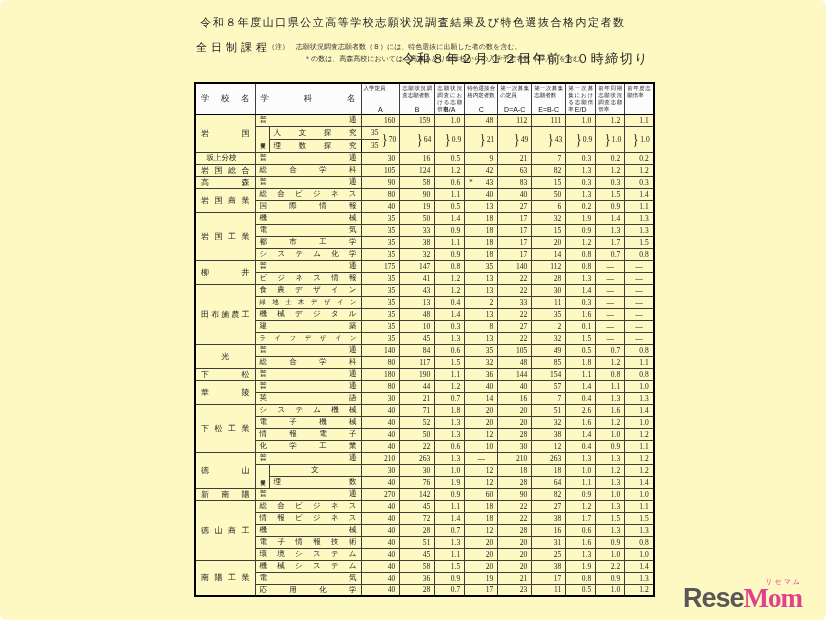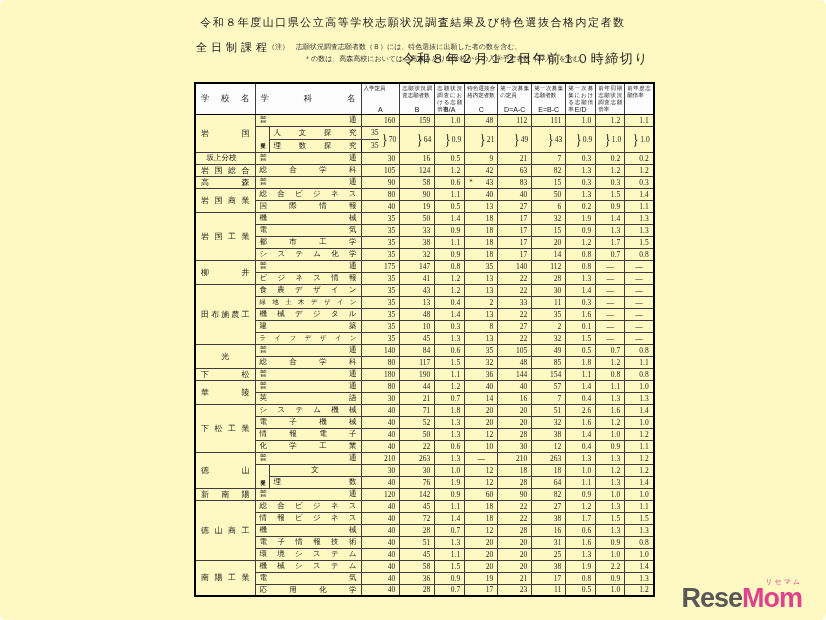--- a/index.html
+++ b/index.html
@@ -864,21 +864,21 @@
               <span>南</span>
               <span>陽</span>
             </div>
           </td>
           <td class="dept-cell" colspan="2">
             <div class="jchars">
               <span>普</span>
               <span>通</span>
             </div>
           </td>
-          <td class="num sep-l">120</td>
+          <td class="num sep-l">270</td>
           <td class="num">142</td>
           <td class="num">0.9</td>
           <td class="num sep-l">60</td>
           <td class="num">90</td>
           <td class="num">82</td>
           <td class="num">0.9</td>
           <td class="num sep-l">1.0</td>
           <td class="num">1.0</td>
         </tr>
         <tr class="gtop">
@@ -1053,16 +1053,16 @@
           <td class="num">11</td>
           <td class="num">0.5</td>
           <td class="num sep-l">1.0</td>
           <td class="num">1.2</td>
         </tr>
       </tbody>
     </table>
 
   <div class="logo">
     <span class="inner">
-      <span class="furi" style="color: rgb(224, 65, 140);">リセマム</span><span class="rese" style="color: rgb(89, 87, 87);">Rese</span><span class="mom" style="color: rgb(224, 65, 140);">Mom</span>
+      <span class="furi" style="color: rgb(224, 65, 140);">リセマム</span><span class="rese" style="color: rgb(89, 87, 87);">Rese</span><span class="mom" style="color: rgb(224, 65, 140); font-family: Liberation Serif, serif;">Mom</span>
     </span>
   </div>
 </div>
 
 </body></html>

